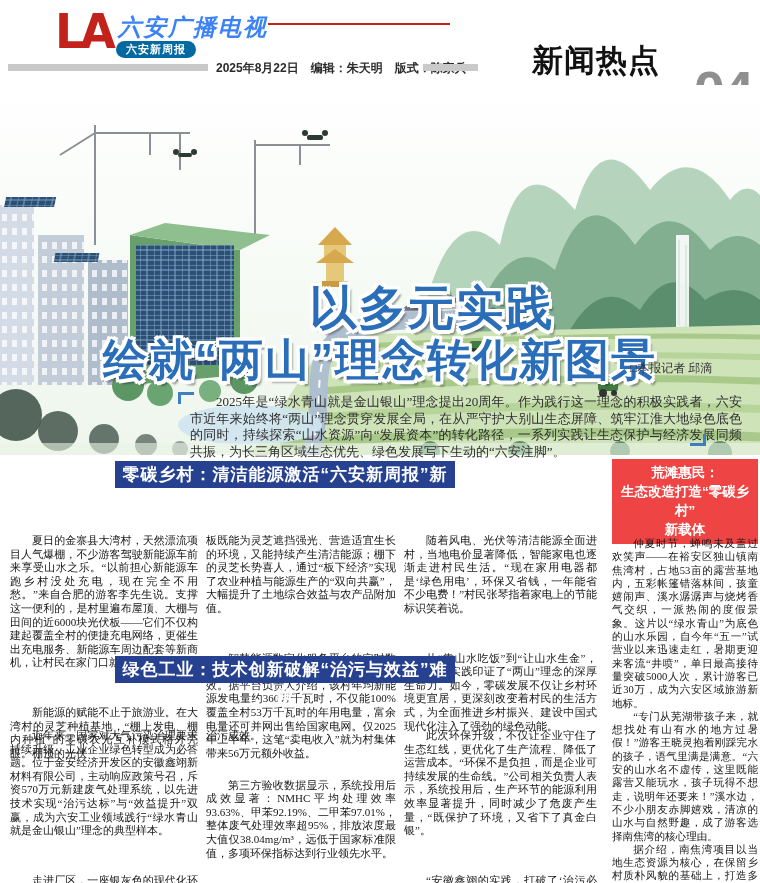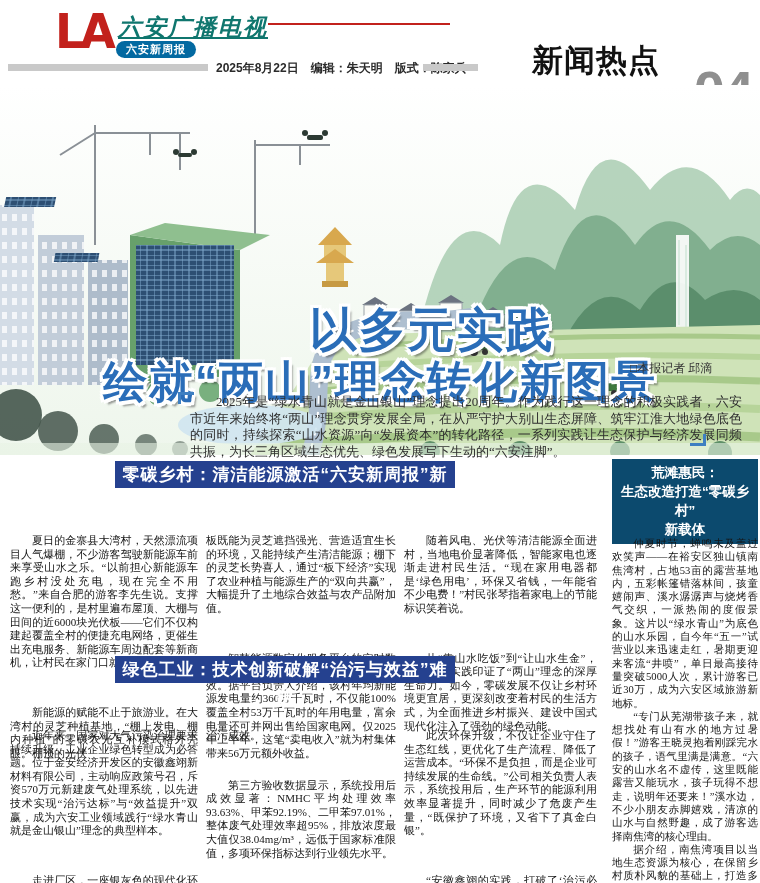--- a/index.html
+++ b/index.html
@@ -12,21 +12,21 @@
   
   .logo-glyph {
     position:absolute; left:55px; top:8px;
     font-family:"DejaVu Sans","Liberation Sans",sans-serif;
     font-weight:900; font-size:46px; line-height:46px; color:#c2211c;
     letter-spacing:-4px; transform:scaleY(1.05);
   }
   .logo-title {
     position:absolute; left:118px; top:12px;
     font-family:"Liberation Serif",serif; font-weight:bold; font-style:italic;
-    font-size:23px; color:#0f766e; letter-spacing:2px; white-space:nowrap;text-decoration:underline;
+    font-size:23px; color:#3b82f6; letter-spacing:2px; white-space:nowrap;
   }
   .logo-rule { position:absolute; left:268px; top:23px; width:182px; height:2px; background:#c2211c; }
   .logo-badge {
     position:absolute; left:116px; top:41px; padding:1px 10px;
     background:#0369a1; color:#fff; border-radius:9px;
     font-family:"Liberation Sans",sans-serif; font-weight:bold; font-size:11px;
     letter-spacing:1px; white-space:nowrap;
   }
   .dateline-bar { position:absolute; top:64px; height:7px; background:#c9c9c9; }
   .dateline-bar.left  { left:8px;  width:200px; }
@@ -49,21 +49,20 @@
   
   .hero { position:absolute; left:0; top:85px; width:760px; height:370px; }
   
   .headline {
     position:absolute; left:0; top:283px; width:760px; text-align:center;
     font-family:"Liberation Sans","DejaVu Sans",sans-serif; font-weight:900;
     color:#2a6db8; line-height:1.06; letter-spacing:2px;
     text-shadow:
       -3px -3px 0 #fff, 3px -3px 0 #fff, -3px 3px 0 #fff, 3px 3px 0 #fff,
       -3px 0 0 #fff, 3px 0 0 #fff, 0 -3px 0 #fff, 0 4px 0 #fff, 4px 5px 2px rgba(40,40,40,.45);
-    margin-top: 22px;
   }
   .headline .l1 { font-size:47px; transform:translateX(52px); }
   .headline .l2 { font-size:44px; margin-top:4px; }
   .byline {
     position:absolute; left:630px; top:360px;
     font-size:12px; color:#333; white-space:nowrap;
   }
   
   .intro {
     position:absolute; left:190px; top:394px; width:552px;
@@ -76,21 +75,21 @@
   
   .bar {
     position:absolute; background:#25418f; color:#fff; text-align:center;
     font-family:"Liberation Sans",sans-serif; font-weight:bold;
     font-size:17px; line-height:27px; height:27px; letter-spacing:1px;
   }
   .bar1 { left:115px; top:461px; width:340px; }
   .bar2 { left:115px; top:656px; width:340px; }
   .side-bar-title {
     position:absolute; left:612px; top:459px; width:146px; padding:4px 2px 5px;
-    background:#0c4a6e; color:#fff; text-align:center;
+    background:#ef4444; color:#fff; text-align:center;
     font-family:"Liberation Sans",sans-serif; font-weight:bold;
     font-size:13.5px; line-height:19px;
   }
   
   .col {
     position:absolute; font-size:11px; line-height:13.6px;
     text-align:justify; color:#151515;
   }
   .col p { text-indent:2em;margin-top:36px; }
   .col p.noind { text-indent:0; }

